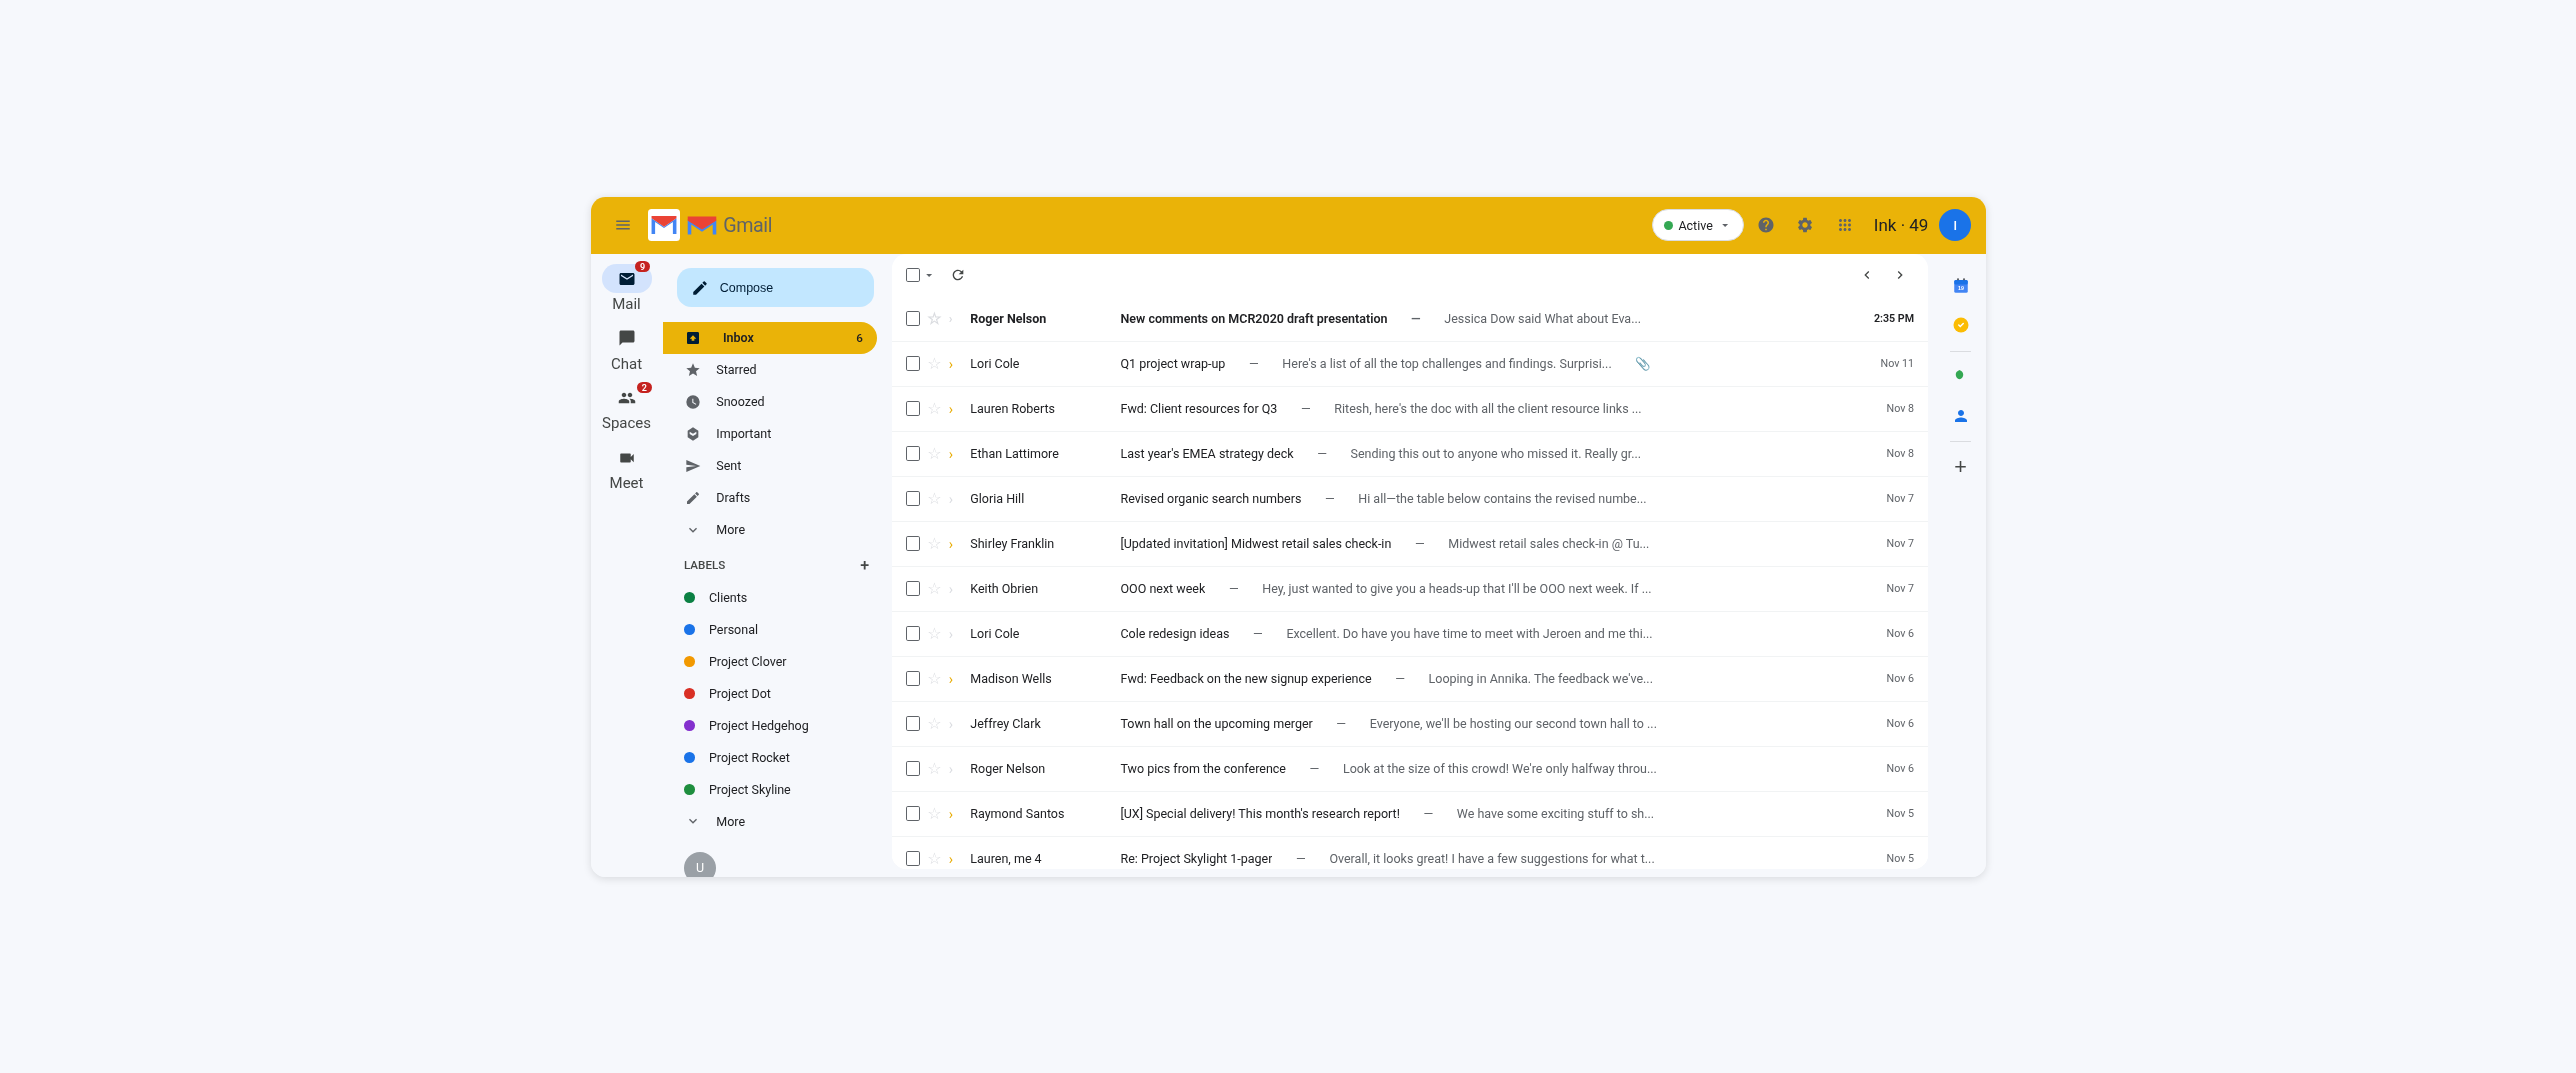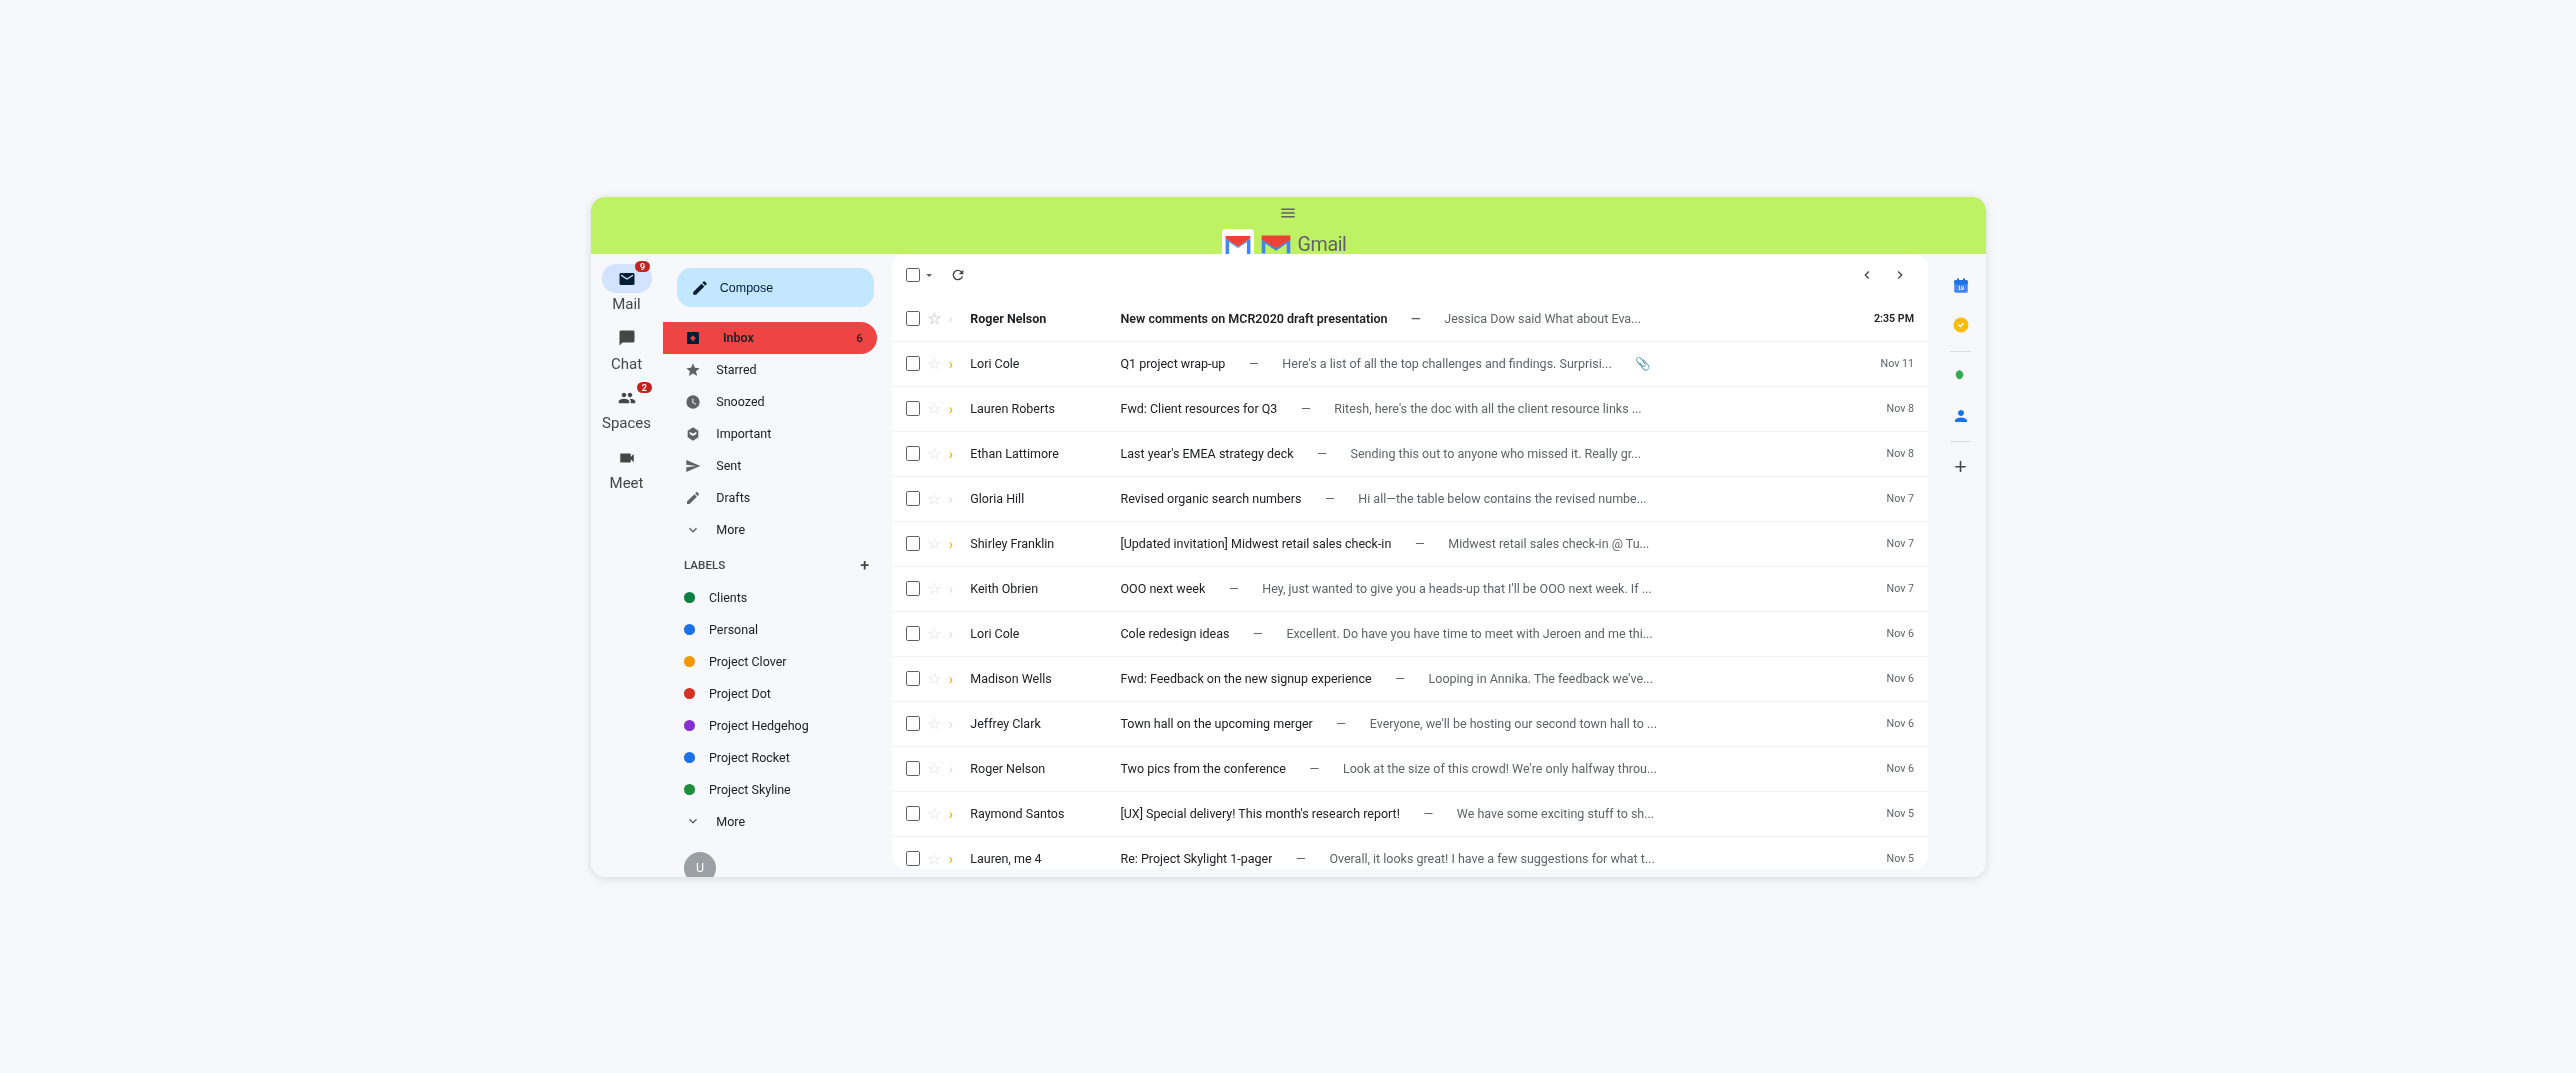--- a/index.html
+++ b/index.html
@@ -22,25 +22,24 @@
       flex-direction: column;
       box-shadow: 0 1.8px 9px rgba(0,0,0,0.12);
       overflow: hidden;
       position: relative;
     }
     
     .top-bar {
       display: flex;
       align-items: center;
       padding: 7.2px 14.3px;
-      background: #bef264;
+      background: #eab308;
       height: 57px;
       flex-shrink: 0;
       gap: 7.2px;
-      flex-direction: column;
     }
     .menu-icon-btn {
       width: 36px; height: 36px;
       border-radius: 50%;
       border: none; background: none;
       cursor: pointer;
       display: flex; align-items: center; justify-content: center;
       color: #444746;
     }
     .logo-area {
@@ -192,21 +191,21 @@
       display: flex; align-items: center;
       padding: 3.6px 14.3px 3.6px 21.5px;
       height: 32px;
       border-radius: 0 18px 18px 0;
       cursor: pointer;
       font-size: 12.5px;
       color: #202124;
       margin-right: 14.3px;
       gap: 14.3px;
     }
-    .sidebar-item.active { background: #ef4444; font-weight: 600; gap: 21px; }
+    .sidebar-item.active { background: #eab308; font-weight: 600; gap: 21px; }
     .sidebar-item-icon { font-size: 16px; color: #444746; width: 18px; text-align: center; }
     .sidebar-item-label { flex: 1; }
     .sidebar-item-count { font-size: 11.6px; color: #202124; font-weight: 500; }
     .labels-header {
       display: flex; align-items: center;
       padding: 7.2px 14.3px 3.6px 21.5px;
       font-size: 11.6px; color: #444746;
       font-weight: 500;
     }
     .labels-add {

